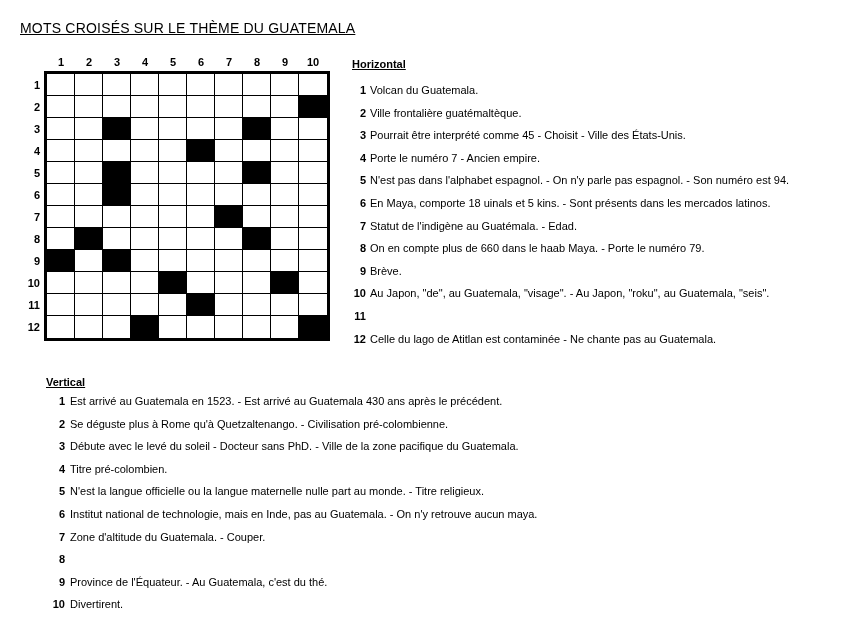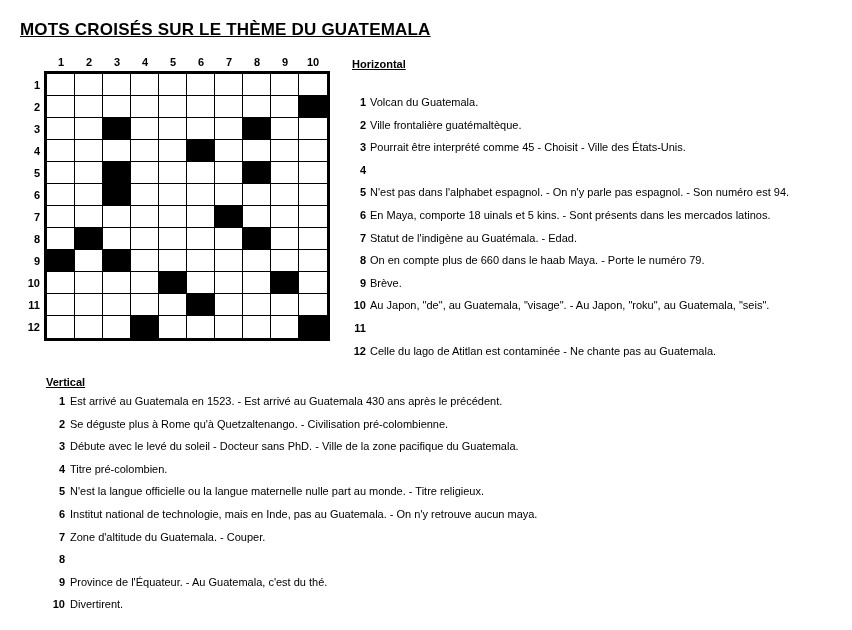--- a/index.html
+++ b/index.html
@@ -6,21 +6,21 @@
   html,body { width:852px; height:630px; background:#ffffff; overflow:hidden; }
   body {
     position:relative;
     font-family:"Liberation Sans", sans-serif;
     color:#000000;
     font-size:11px;
   }
 
   .page-title {
     position:absolute; left:20px; top:20px;
-    font-size:17px; font-weight:bold; text-decoration:underline;
+    font-size:14px; font-weight:normal; text-decoration:underline;
     letter-spacing:0.2px; white-space:nowrap;
   }
 
   
   .col-labels {
     position:absolute; left:47px; top:56px;
     display:flex; width:280px;
   }
   .col-label { width:28px; text-align:center; font-weight:bold; font-size:11px; }
 
@@ -39,21 +39,21 @@
   .cell:nth-child(10n) { border-right:none; }
   .cell:nth-child(n+111) { border-bottom:none; }
   .cell.black { background:#000; }
 
   
   .section-title {
     font-size:11px; font-weight:bold; text-decoration:underline; line-height:13px;
     white-space:nowrap;
   }
   .h-section { position:absolute; left:352px; top:58px; width:500px; }
-  .h-section .section-title { margin-bottom:25px; }
+  .h-section .section-title { margin-bottom:13px; }
   .v-section { position:absolute; left:46px; top:376px; width:806px; }
   .v-section .section-title { margin-bottom:6px; }
 
   .clue { display:flex; height:22.6px; align-items:flex-start; line-height:13px; white-space:nowrap; }
   .clue-num { font-weight:bold; text-align:right; flex:none; }
   .h-section .clue-num { width:14px; }
   .v-section .clue-num { width:19px; }
   .h-section .clue-text { margin-left:4px; }
   .v-section .clue-text { margin-left:5px; }
 </style>
@@ -221,20 +221,21 @@
       <div class="clue">
         <span class="clue-num">2</span>
         <span class="clue-text">Ville frontalière guatémaltèque.</span>
       </div>
       <div class="clue">
         <span class="clue-num">3</span>
         <span class="clue-text">Pourrait être interprété comme 45 - Choisit - Ville des États-Unis.</span>
       </div>
       <div class="clue">
         <span class="clue-num">4</span>
+        <span class="clue-text">Porte le numéro 7 - Ancien empire.</span>
       </div>
       <div class="clue">
         <span class="clue-num">5</span>
         <span class="clue-text">N'est pas dans l'alphabet espagnol. - On n'y parle pas espagnol. - Son numéro est 94.</span>
       </div>
       <div class="clue">
         <span class="clue-num">6</span>
         <span class="clue-text">En Maya, comporte 18 uinals et 5 kins. - Sont présents dans les mercados latinos.</span>
       </div>
       <div class="clue">

